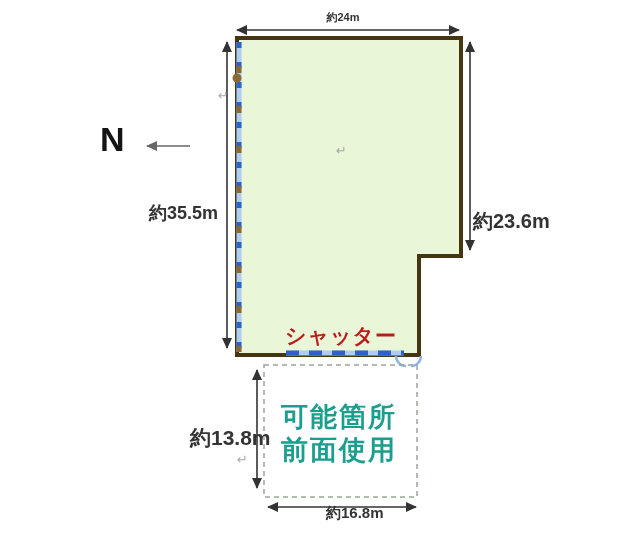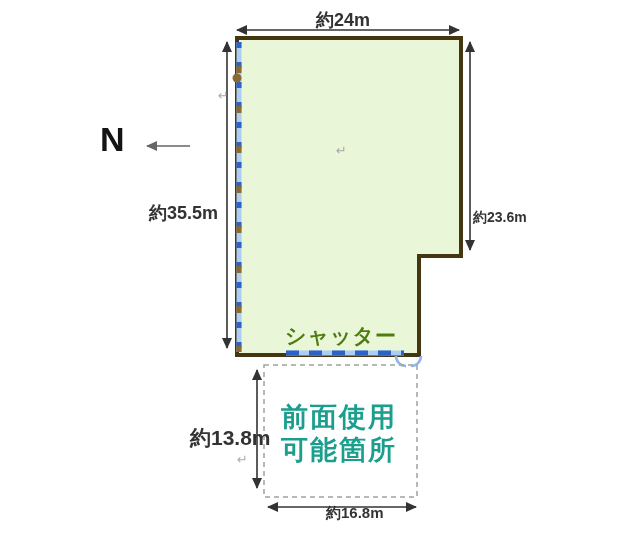--- a/index.html
+++ b/index.html
@@ -11,32 +11,32 @@
     font-family:"Liberation Sans","DejaVu Sans",sans-serif;
   }
   .stage svg{position:absolute;left:0;top:0;}
   .lbl{
     position:absolute;
     color:var(--dim-color);
     font-weight:700;
     white-space:nowrap;
     line-height:1.1;
   }
-  .dim-top    {left:293px;top:11px;width:100px;text-align:center;font-size:18px;}
+  .dim-top    {left:293px;top:11px;width:100px;text-align:center;font-size:11px;}
   .dim-left   {left:140px;top:204px;width:78px;text-align:right;font-size:18px;}
-  .dim-right  {left:473px;top:210px;font-size:14px;}
+  .dim-right  {left:473px;top:210px;font-size:20px;}
   .dim-front-h{left:190px;top:426px;width:68px;text-align:right;font-size:21px;}
   .dim-front-w{left:326px;top:505px;width:80px;font-size:15px;}
   .north-n{
     left:100px;top:121px;font-size:34px;font-weight:700;
     color:var(--north-color);letter-spacing:1px;
   }
   .shutter{
     left:271px;top:324px;width:140px;text-align:center;
-    font-size:21px;font-weight:700;color:#4d7c0f;letter-spacing:1px;
+    font-size:21px;font-weight:700;color:#b91c1c;letter-spacing:1px;
   }
   .front-area{
     left:281px;top:401px;width:140px;
     color:var(--front-text);
     font-size:27px;font-weight:700;letter-spacing:2px;line-height:1.22;
   }
   .front-area div{white-space:nowrap;}
   .ret{
     position:absolute;color:var(--artifact);font-size:13px;font-weight:400;
     opacity:.85;
@@ -93,21 +93,21 @@
 
   <div class="lbl dim-front-h">約13.8m</div>
 
   <div class="lbl dim-front-w">約16.8m</div>
 
   <div class="lbl north-n">N</div>
 
   <div class="lbl shutter">シャッター</div>
 
   <div class="front-area lbl">
+    <div>可能箇所</div>
     <div>前面使用</div>
-    <div>可能箇所</div>
   </div>
 
   <span class="ret ret-a">↵</span>
   <span class="ret ret-b">↵</span>
   <span class="ret ret-c">↵</span>
 
 </div>
 
 </body></html>

